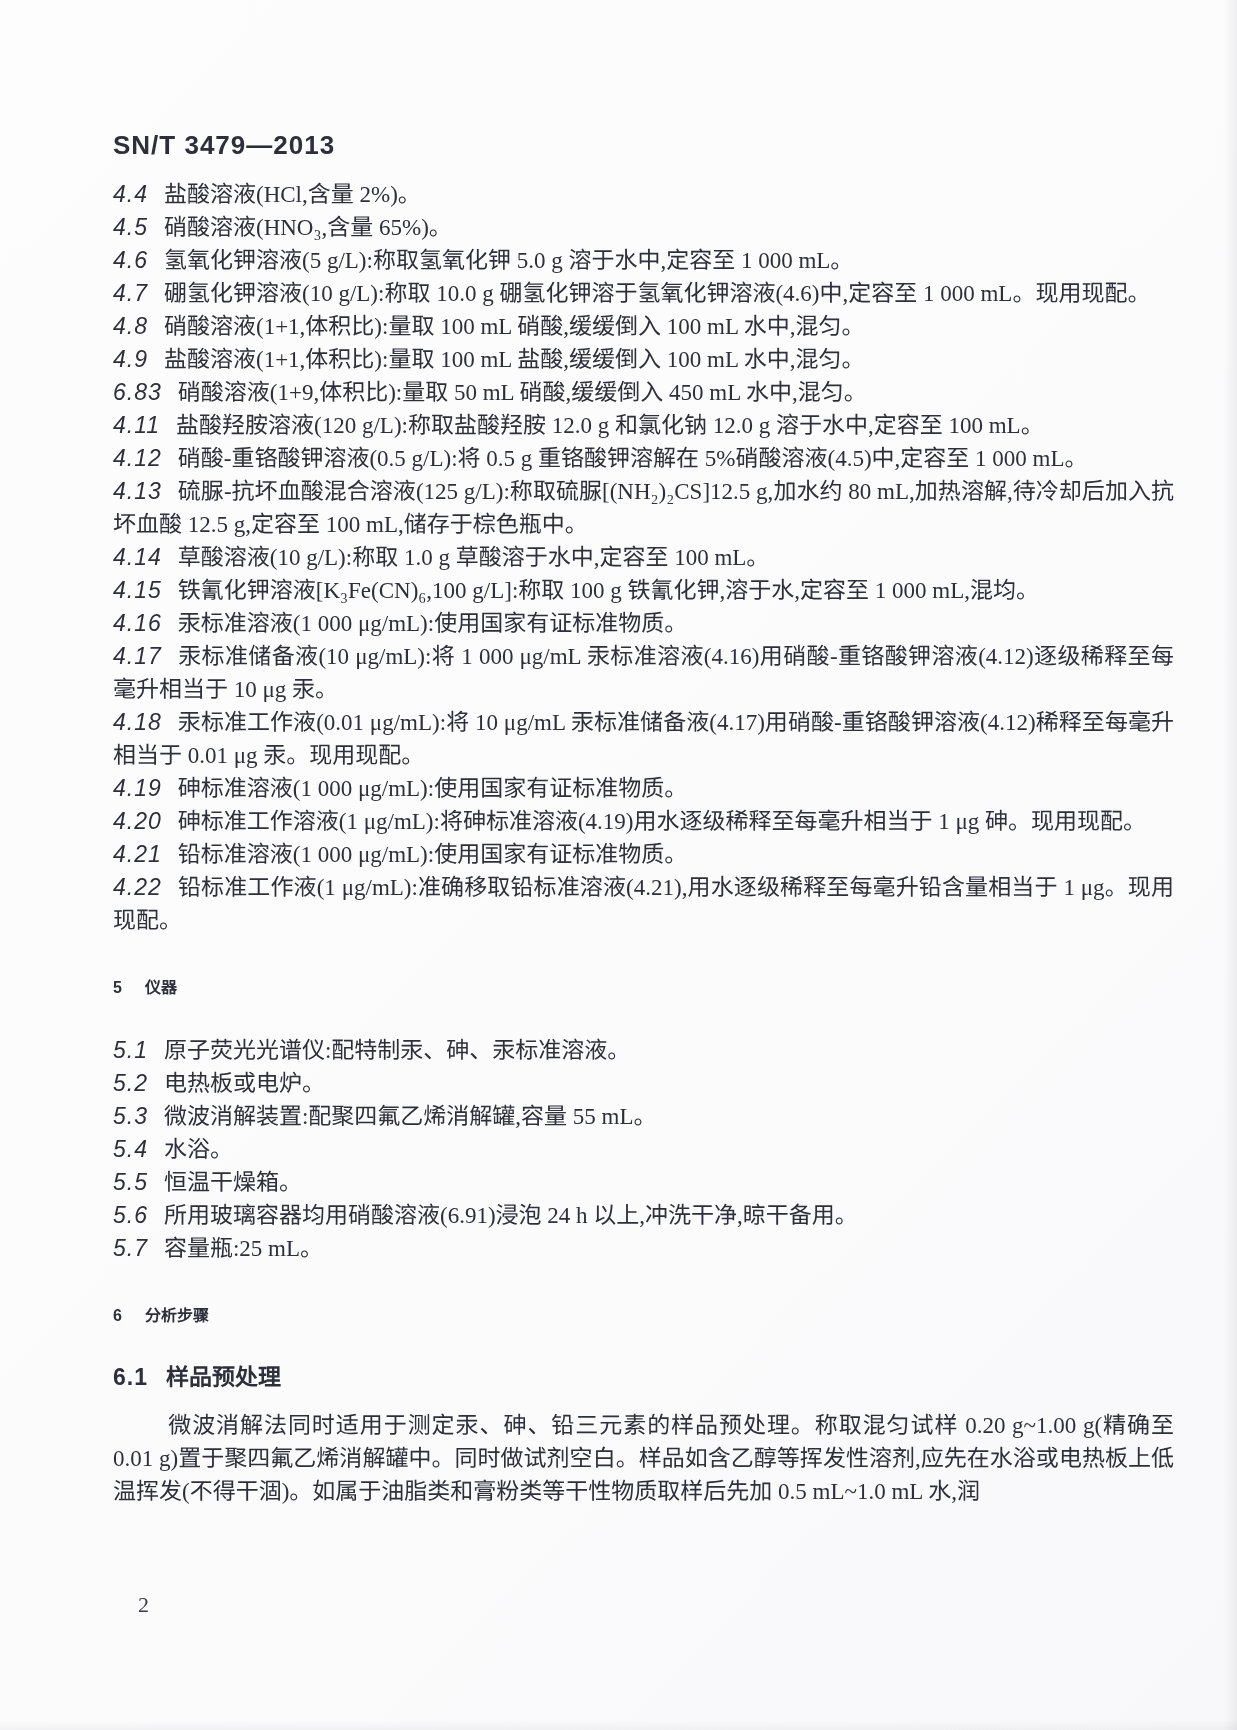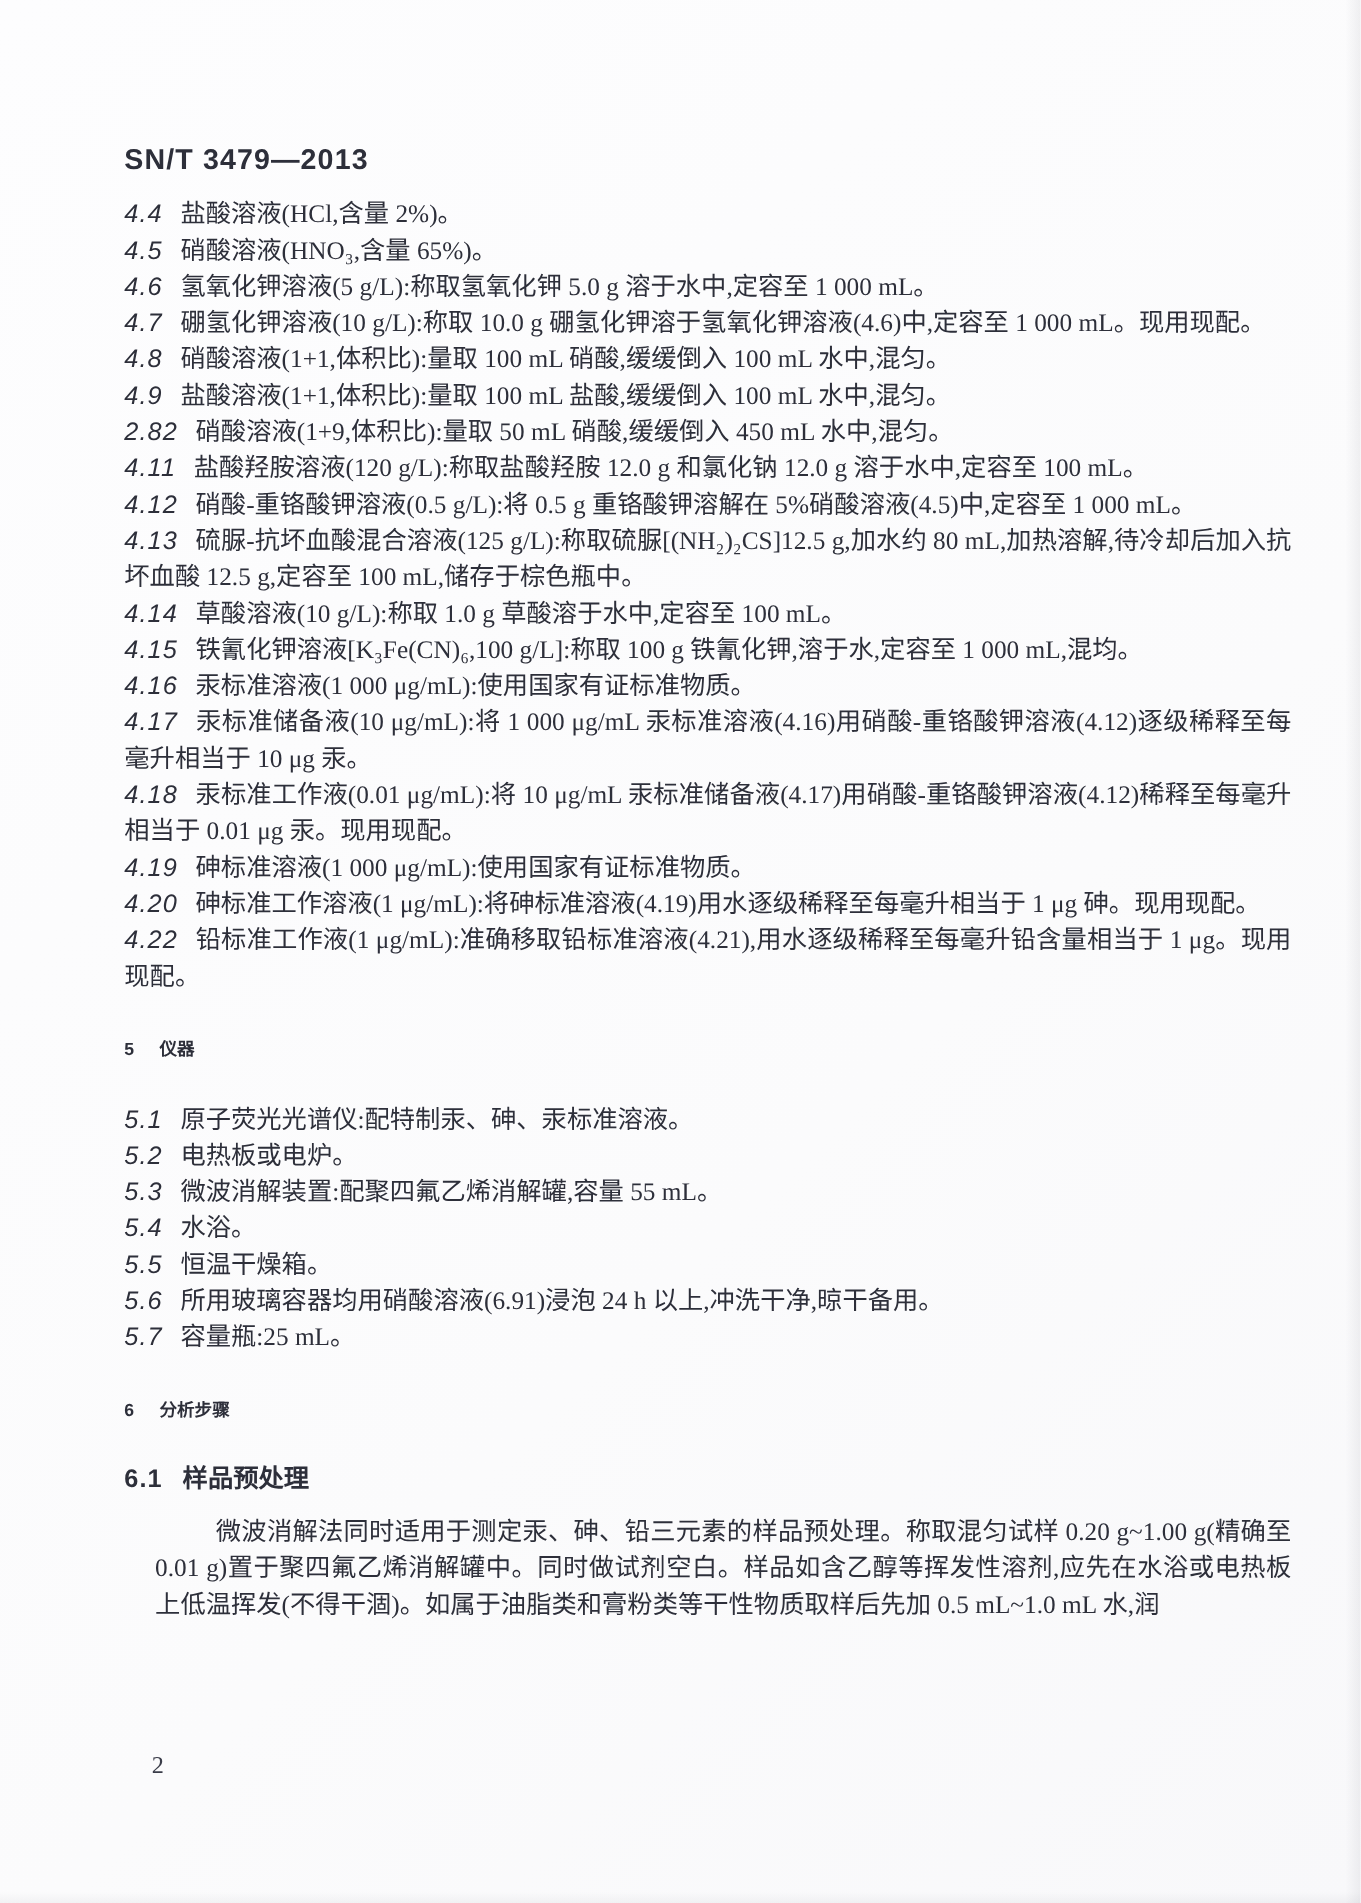--- a/index.html
+++ b/index.html
@@ -63,21 +63,20 @@
     line-height: 30px;
     margin-top: 27px;
     margin-bottom: 17px;
   }
   h3.subsec .sec-num { margin-right: 18px; letter-spacing: 1px; text-align: right; }
   p.body-para {
     font-size: 23px;
     line-height: 33px;
     text-align: justify;
     text-indent: 2.4em;
-    margin-left: 28px;
   }
   .page-number {
     position: absolute;
     left: 138px; top: 1592px;
     font-size: 22px;
     color: #3a3c48;
   }
 </style>
 </head>
 <body>
@@ -93,21 +92,21 @@
       <p class="item"><span class="num">4.5</span><span class="txt">硝酸溶液(HNO₃,含量 65%)。</span></p>
 
       <p class="item"><span class="num">4.6</span><span class="txt">氢氧化钾溶液(5 g/L):称取氢氧化钾 5.0 g 溶于水中,定容至 1 000 mL。</span></p>
 
       <p class="item"><span class="num">4.7</span><span class="txt">硼氢化钾溶液(10 g/L):称取 10.0 g 硼氢化钾溶于氢氧化钾溶液(4.6)中,定容至 1 000 mL。现用现配。</span></p>
 
       <p class="item"><span class="num">4.8</span><span class="txt">硝酸溶液(1+1,体积比):量取 100 mL 硝酸,缓缓倒入 100 mL 水中,混匀。</span></p>
 
       <p class="item"><span class="num">4.9</span><span class="txt">盐酸溶液(1+1,体积比):量取 100 mL 盐酸,缓缓倒入 100 mL 水中,混匀。</span></p>
 
-      <p class="item"><span class="num">2.82</span><span class="txt">硝酸溶液(1+9,体积比):量取 50 mL 硝酸,缓缓倒入 450 mL 水中,混匀。</span></p>
+      <p class="item"><span class="num">6.83</span><span class="txt">硝酸溶液(1+9,体积比):量取 50 mL 硝酸,缓缓倒入 450 mL 水中,混匀。</span></p>
 
       <p class="item"><span class="num">4.11</span><span class="txt">盐酸羟胺溶液(120 g/L):称取盐酸羟胺 12.0 g 和氯化钠 12.0 g 溶于水中,定容至 100 mL。</span></p>
 
       <p class="item"><span class="num">4.12</span><span class="txt">硝酸-重铬酸钾溶液(0.5 g/L):将 0.5 g 重铬酸钾溶解在 5%硝酸溶液(4.5)中,定容至 1 000 mL。</span></p>
 
       <p class="item"><span class="num">4.13</span><span class="txt">硫脲-抗坏血酸混合溶液(125 g/L):称取硫脲[(NH₂)₂CS]12.5 g,加水约 80 mL,加热溶解,待冷却后加入抗坏血酸 12.5 g,定容至 100 mL,储存于棕色瓶中。</span></p>
 
       <p class="item"><span class="num">4.14</span><span class="txt">草酸溶液(10 g/L):称取 1.0 g 草酸溶于水中,定容至 100 mL。</span></p>
 
       <p class="item"><span class="num">4.15</span><span class="txt">铁氰化钾溶液[K₃Fe(CN)₆,100 g/L]:称取 100 g 铁氰化钾,溶于水,定容至 1 000 mL,混均。</span></p>
@@ -115,20 +114,21 @@
       <p class="item"><span class="num">4.16</span><span class="txt">汞标准溶液(1 000 μg/mL):使用国家有证标准物质。</span></p>
 
       <p class="item"><span class="num">4.17</span><span class="txt">汞标准储备液(10 μg/mL):将 1 000 μg/mL 汞标准溶液(4.16)用硝酸-重铬酸钾溶液(4.12)逐级稀释至每毫升相当于 10 μg 汞。</span></p>
 
       <p class="item"><span class="num">4.18</span><span class="txt">汞标准工作液(0.01 μg/mL):将 10 μg/mL 汞标准储备液(4.17)用硝酸-重铬酸钾溶液(4.12)稀释至每毫升相当于 0.01 μg 汞。现用现配。</span></p>
 
       <p class="item"><span class="num">4.19</span><span class="txt">砷标准溶液(1 000 μg/mL):使用国家有证标准物质。</span></p>
 
       <p class="item"><span class="num">4.20</span><span class="txt">砷标准工作溶液(1 μg/mL):将砷标准溶液(4.19)用水逐级稀释至每毫升相当于 1 μg 砷。现用现配。</span></p>
 
+      <p class="item"><span class="num">4.21</span><span class="txt">铅标准溶液(1 000 μg/mL):使用国家有证标准物质。</span></p>
 
       <p class="item"><span class="num">4.22</span><span class="txt">铅标准工作液(1 μg/mL):准确移取铅标准溶液(4.21),用水逐级稀释至每毫升铅含量相当于 1 μg。现用现配。</span></p>
     </div>
 
   <h2 class="sec">
     <span class="sec-num">5</span><span class="sec-title">仪器</span>
   </h2>
 
   <div class="clause-list">
 

